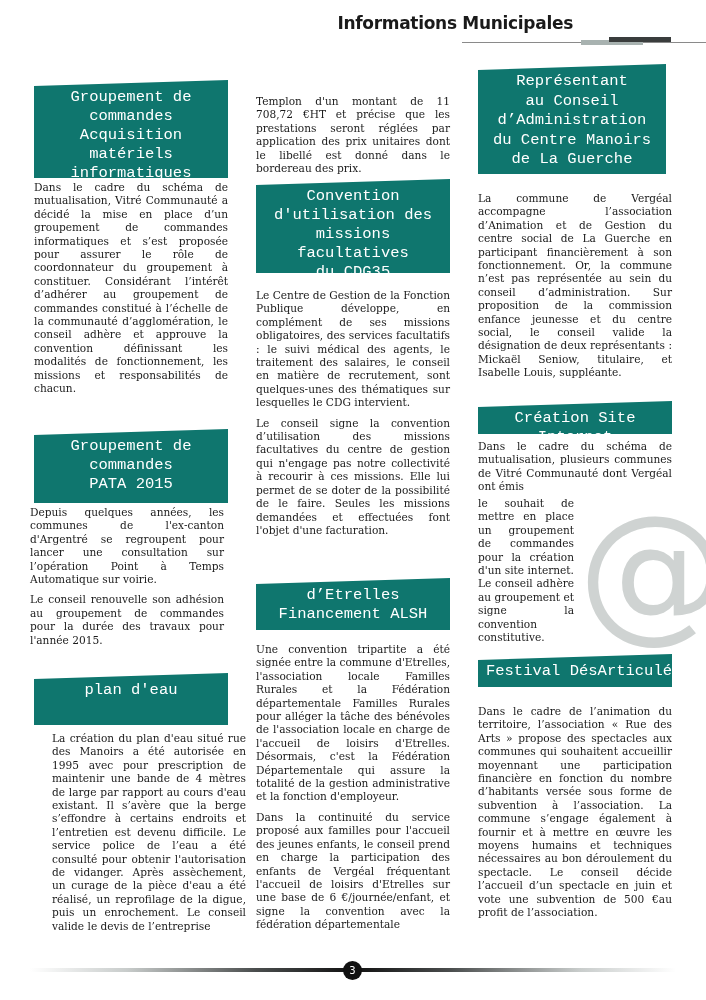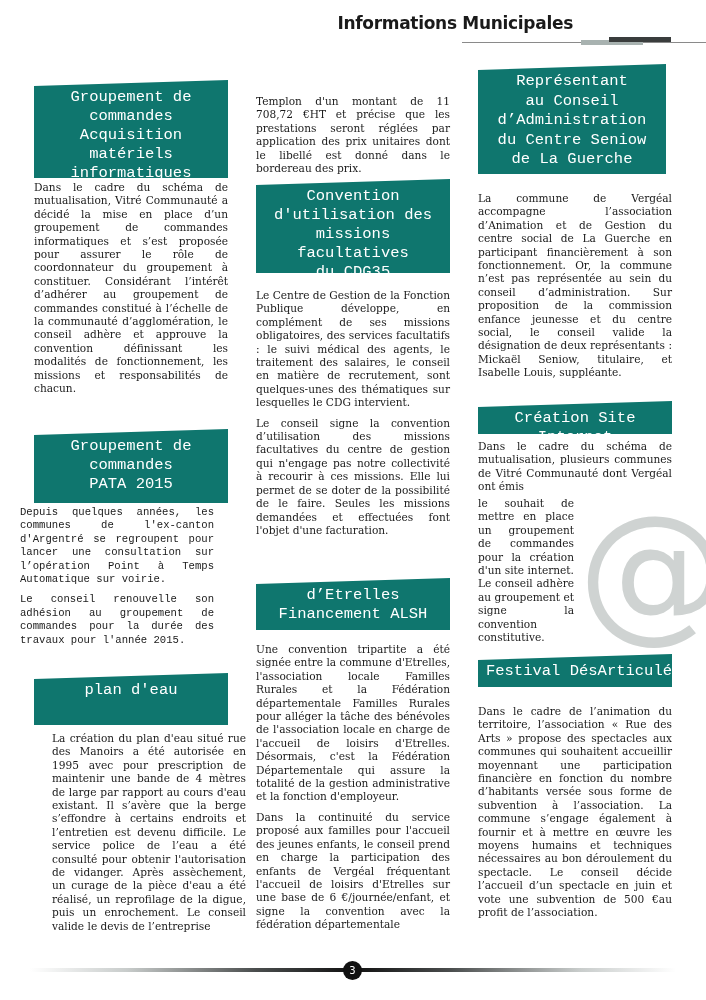--- a/index.html
+++ b/index.html
@@ -47,21 +47,21 @@
 </div>
 <div class="txt" style="left:34px; top:181px; width:194px;">
   <p>Dans le cadre du schéma de mutualisation, Vitré Communauté a décidé la mise en place d’un groupement de commandes informatiques et s’est proposée pour assurer le rôle de coordonnateur du groupement à constituer. Considérant l’intérêt d’adhérer au groupement de commandes constitué à l’échelle de la communauté d’agglomération, le conseil adhère et approuve la convention définissant les modalités de fonctionnement, les missions et responsabilités de chacun.</p>
 </div>
 
 <div class="box" style="left:34px; top:429px; width:194px; height:74px;">
   <span>Groupement de</span>
   <span>commandes</span>
   <span>PATA 2015</span>
 </div>
-<div class="txt" style="left:20px; top:506px; width:194px;font-family:Liberation Mono, monospace;">
+<div class="txt" style="left:30px; top:506px; width:194px;">
   <p>Depuis quelques années, les communes de l'ex-canton d'Argentré se regroupent pour lancer une consultation sur l’opération Point à Temps Automatique sur voirie.</p>
   <p>Le conseil renouvelle son adhésion au groupement de commandes pour la durée des travaux pour l'année 2015.</p>
 </div>
 
 <div class="box" style="left:34px; top:673px; width:194px; height:52px;">
   <span>plan d'eau</span>
 </div>
 <div class="txt" style="left:34px; top:732px; width:194px;margin-left:18px;">
   <p>La création du plan d'eau situé rue des Manoirs a été autorisée en 1995 avec pour prescription de maintenir une bande de 4 mètres de large par rapport au cours d'eau existant. Il s’avère que la berge s’effondre à certains endroits et l’entretien est devenu difficile. Le service police de l’eau a été consulté pour obtenir l'autorisation de vidanger. Après assèchement, un curage de la pièce d'eau a été réalisé, un reprofilage de la digue, puis un enrochement. Le conseil valide le devis de l’entreprise</p>
 </div>
@@ -87,21 +87,21 @@
 </div>
 <div class="txt" style="left:256px; top:643px; width:194px;">
   <p>Une convention tripartite a été signée entre la commune d'Etrelles, l'association locale Familles Rurales et la Fédération départementale Familles Rurales pour alléger la tâche des bénévoles de l'association locale en charge de l'accueil de loisirs d'Etrelles. Désormais, c'est la Fédération Départementale qui assure la totalité de la gestion administrative et la fonction d'employeur.</p>
   <p>Dans la continuité du service proposé aux familles pour l'accueil des jeunes enfants, le conseil prend en charge la participation des enfants de Vergéal fréquentant l'accueil de loisirs d'Etrelles sur une base de 6 €/journée/enfant, et signe la convention avec la fédération départementale</p>
 </div>
 
 <div class="box" style="left:478px; top:64px; width:188px; height:110px; line-height:19.5px;">
   <span>Représentant</span>
   <span>au Conseil</span>
   <span>d’Administration</span>
-  <span>du Centre Seniow</span>
+  <span>du Centre Manoirs</span>
   <span>de La Guerche</span>
 </div>
 <div class="txt" style="left:478px; top:192px; width:194px;">
   <p>La commune de Vergéal accompagne l’association d’Animation et de Gestion du centre social de La Guerche en participant financièrement à son fonctionnement. Or, la commune n’est pas représentée au sein du conseil d’administration. Sur proposition de la commission enfance jeunesse et du centre social, le conseil valide la désignation de deux représentants : Mickaël Seniow, titulaire, et Isabelle Louis, suppléante.</p>
 </div>
 
 <div class="box" style="left:478px; top:401px; width:194px; height:33px; padding-top:8px;">
   <span>Création Site Internet</span>
 </div>
 <div class="at">@</div>

